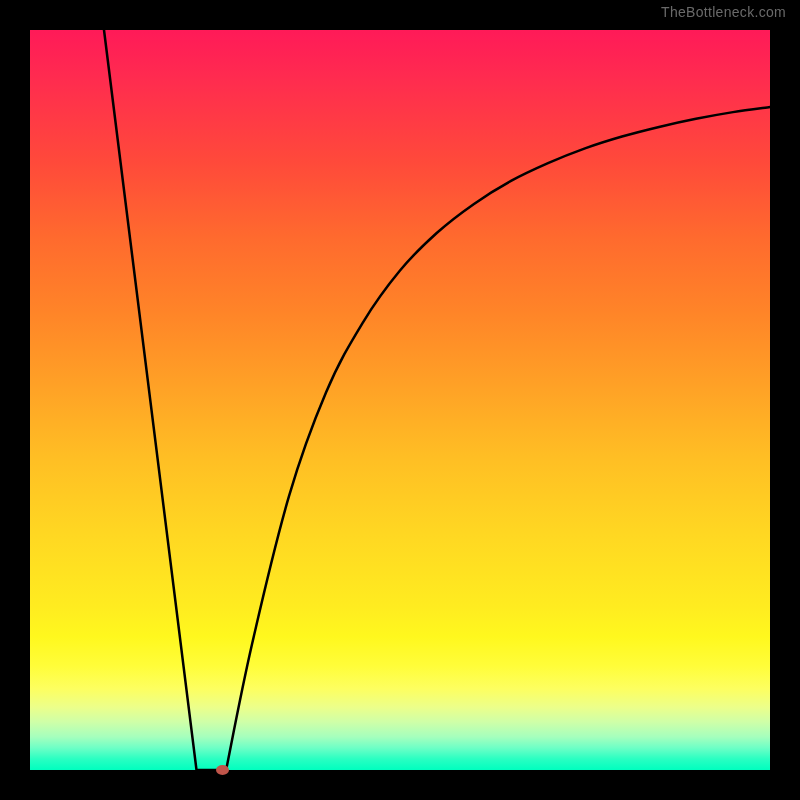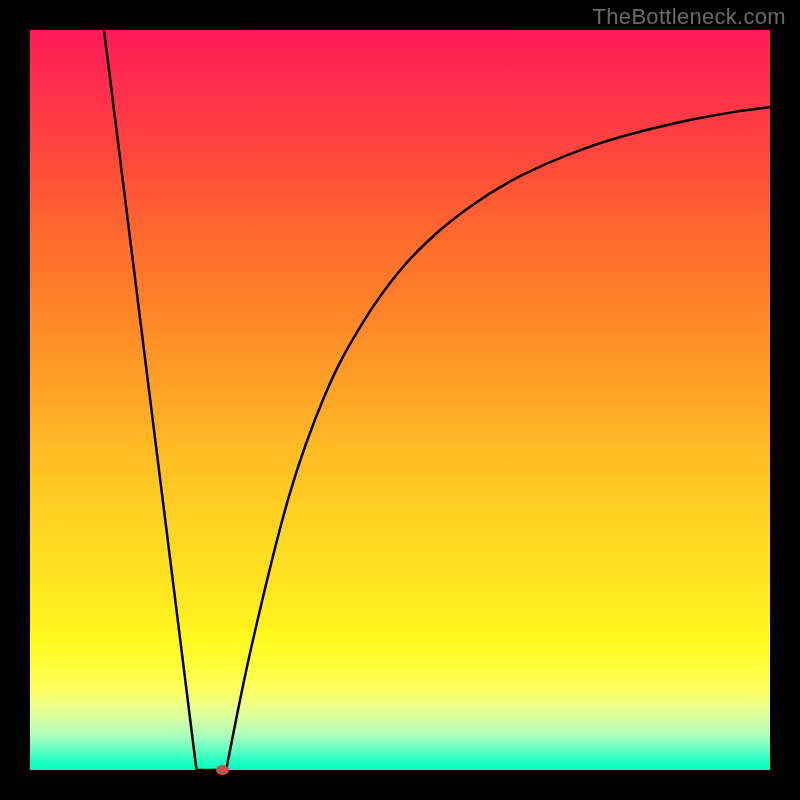--- a/index.html
+++ b/index.html
@@ -14,21 +14,21 @@
   .container {
     position: relative;
     width: 800px;
     height: 800px;
   }
   .watermark {
     position: absolute;
     top: 4px;
     right: 14px;
     color: #6a6a6a;
-    font-size: 22px;
+    font-size: 14px;
     letter-spacing: 0.3px;
     font-weight: 400;
     z-index: 10;
   }
   .plot-area {
     position: absolute;
     left: 30px;
     top: 30px;
     width: 740px;
     height: 740px;

